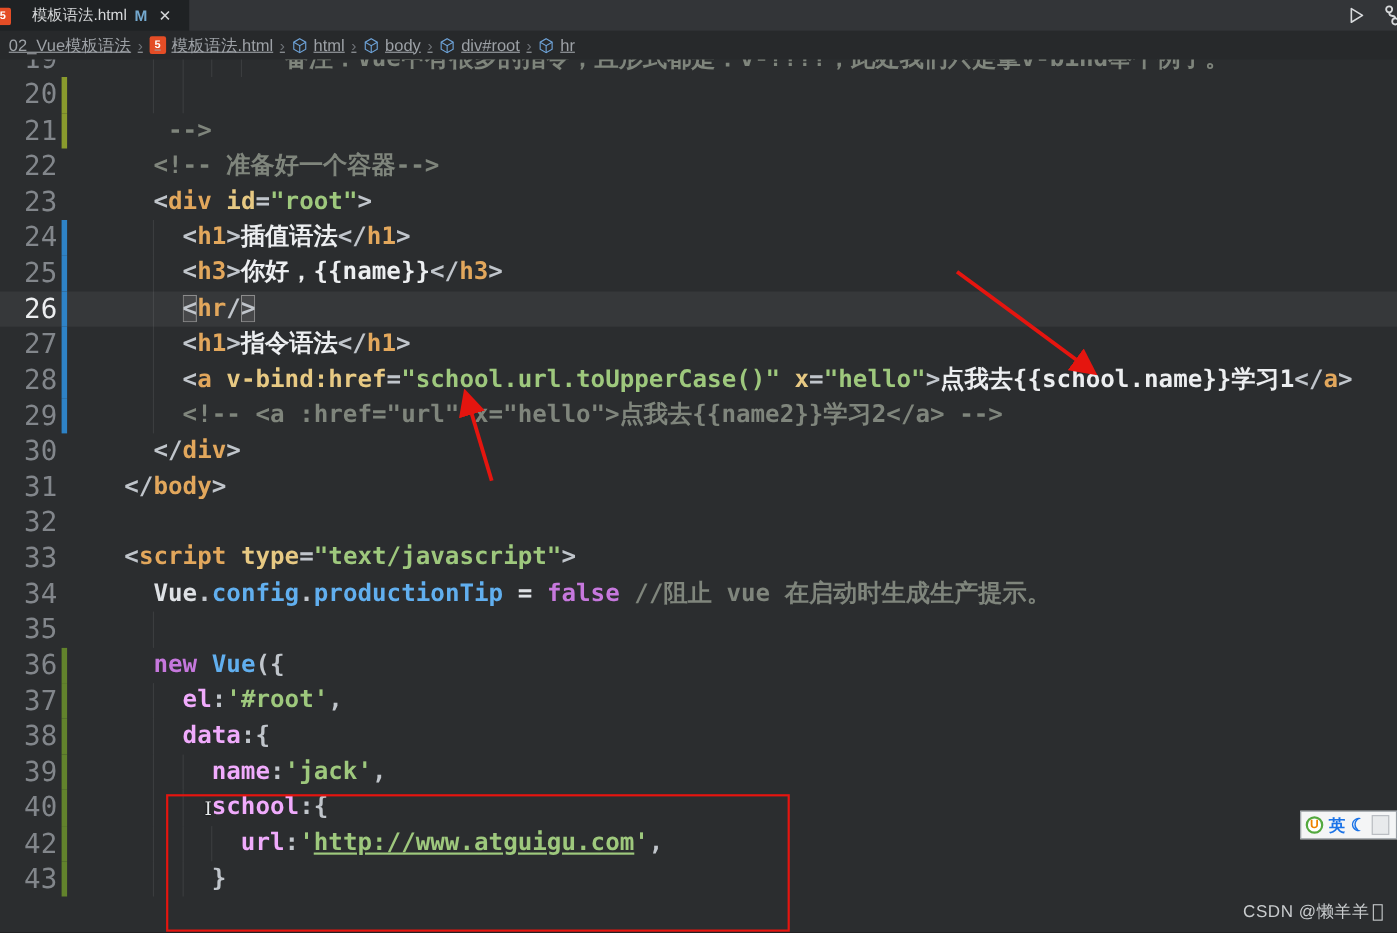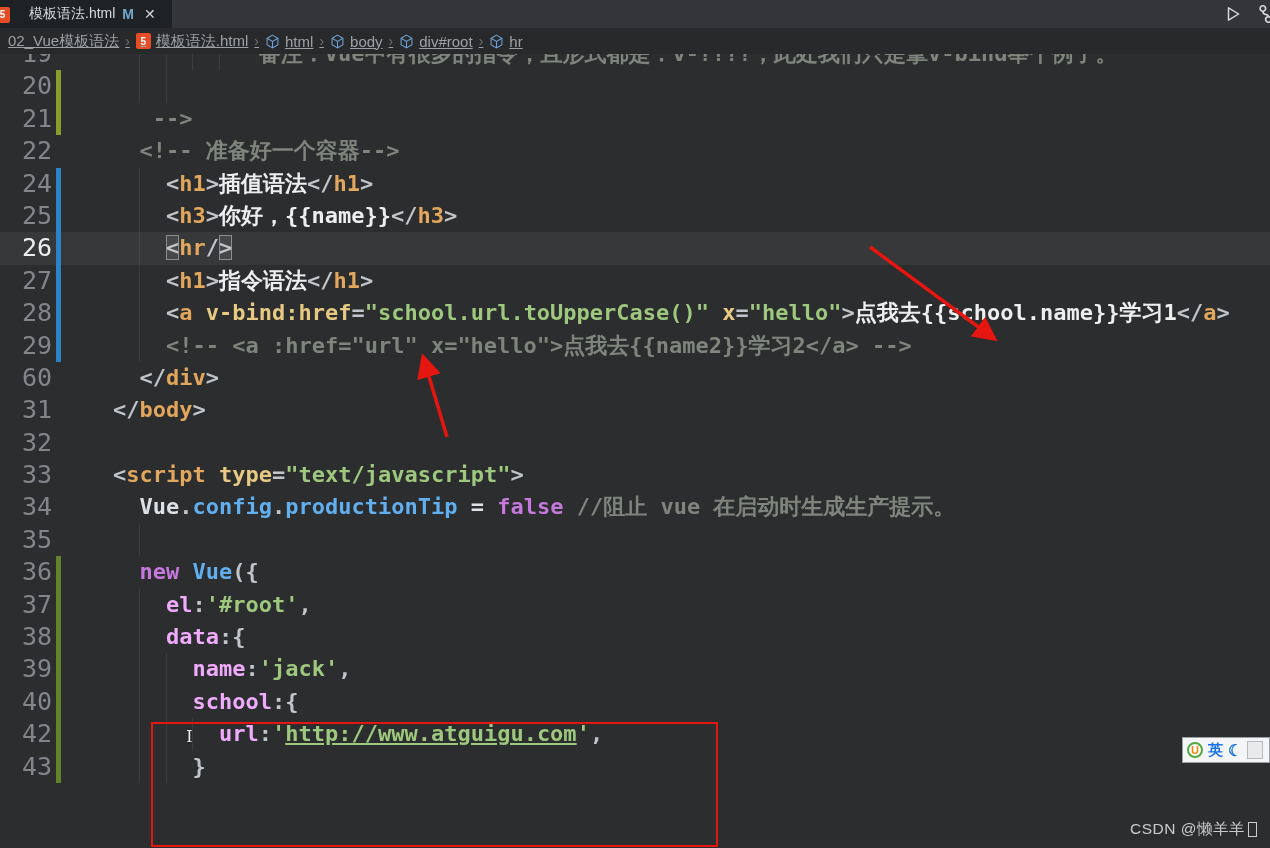--- a/index.html
+++ b/index.html
@@ -152,20 +152,25 @@
           <span class="num">21</span>
           <span class="bar b-olive"></span>
           <span class="code"><span>   </span><span class="tk-cm">--&gt;</span></span>
         </div>
         <div class="line">
           <span class="num">22</span>
           <span class="bar"></span>
           <span class="code"><span>  </span><span class="tk-cm">&lt;!-- 准备好一个容器--&gt;</span></span>
         </div>
         <div class="line">
+          <span class="num">23</span>
+          <span class="bar"></span>
+          <span class="code"><span>  </span><span class="tk-pu">&lt;</span><span class="tk-tg">div</span><span class="tk-pl"> </span><span class="tk-at">id</span><span class="tk-pu">=</span><span class="tk-st">"root"</span><span class="tk-pu">&gt;</span></span>
+        </div>
+        <div class="line">
           <span class="num">24</span>
           <span class="bar b-blue"></span>
           <span class="code"><span class="guide" style="left: 78.468px;"></span><span>    </span><span class="tk-pu">&lt;</span><span class="tk-tg">h1</span><span class="tk-pu">&gt;</span><span class="tk-tx">插值语法</span><span class="tk-pu">&lt;/</span><span class="tk-tg">h1</span><span class="tk-pu">&gt;</span></span>
         </div>
         <div class="line">
           <span class="num">25</span>
           <span class="bar b-blue"></span>
           <span class="code"><span class="guide" style="left: 78.468px;"></span><span>    </span><span class="tk-pu">&lt;</span><span class="tk-tg">h3</span><span class="tk-pu">&gt;</span><span class="tk-tx">你好，{{name}}</span><span class="tk-pu">&lt;/</span><span class="tk-tg">h3</span><span class="tk-pu">&gt;</span></span>
         </div>
         <div class="line cur">
@@ -182,21 +187,21 @@
           <span class="num">28</span>
           <span class="bar b-blue"></span>
           <span class="code"><span class="guide" style="left: 78.468px;"></span><span>    </span><span class="tk-pu">&lt;</span><span class="tk-tg">a</span><span class="tk-pl"> </span><span class="tk-at">v-bind:href</span><span class="tk-pu">=</span><span class="tk-st">"school.url.toUpperCase()"</span><span class="tk-pl"> </span><span class="tk-at">x</span><span class="tk-pu">=</span><span class="tk-st">"hello"</span><span class="tk-pu">&gt;</span><span class="tk-tx">点我去{{school.name}}学习1</span><span class="tk-pu">&lt;/</span><span class="tk-tg">a</span><span class="tk-pu">&gt;</span></span>
         </div>
         <div class="line">
           <span class="num">29</span>
           <span class="bar b-blue"></span>
           <span class="code"><span class="guide" style="left: 78.468px;"></span><span>    </span><span class="tk-cm">&lt;!-- &lt;a :href="url" x="hello"&gt;点我去{{name2}}学习2&lt;/a&gt; --&gt;</span></span>
         </div>
         <div class="line">
-          <span class="num">60</span>
+          <span class="num">30</span>
           <span class="bar"></span>
           <span class="code"><span>  </span><span class="tk-pu">&lt;/</span><span class="tk-tg">div</span><span class="tk-pu">&gt;</span></span>
         </div>
         <div class="line">
           <span class="num">31</span>
           <span class="bar"></span>
           <span class="code"><span></span><span class="tk-pu">&lt;/</span><span class="tk-tg">body</span><span class="tk-pu">&gt;</span></span>
         </div>
         <div class="line">
           <span class="num">32</span>

